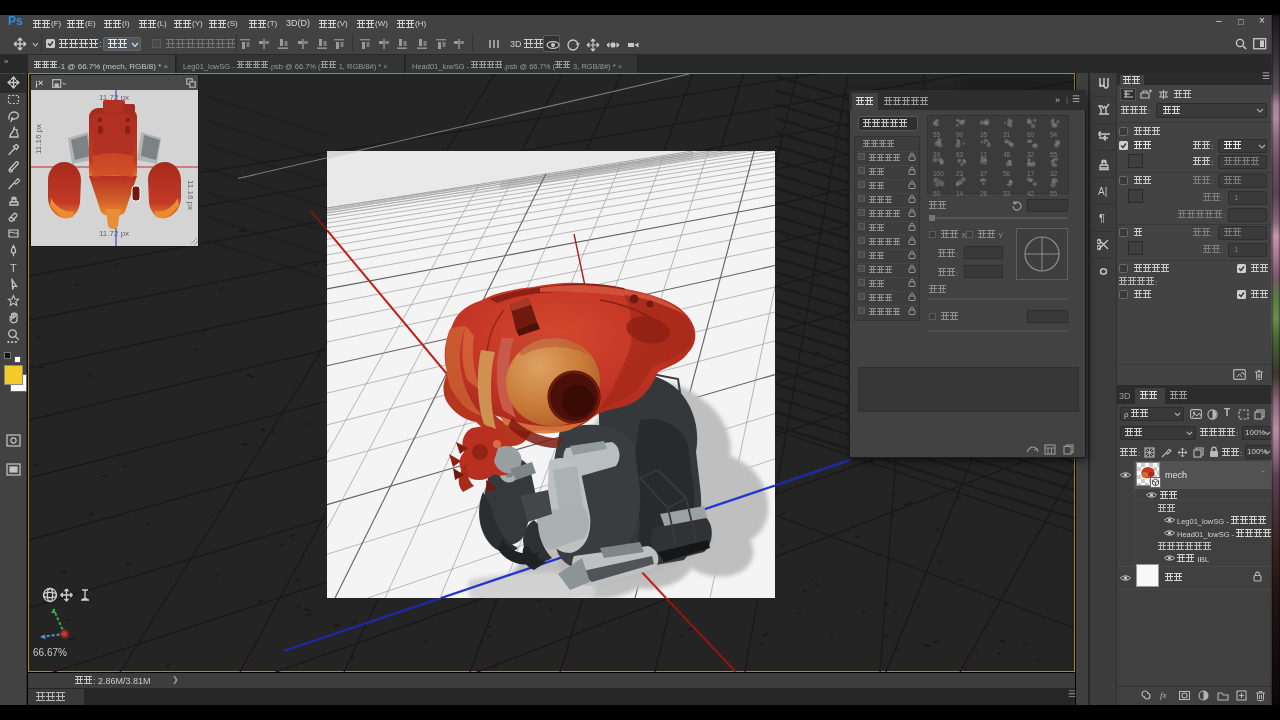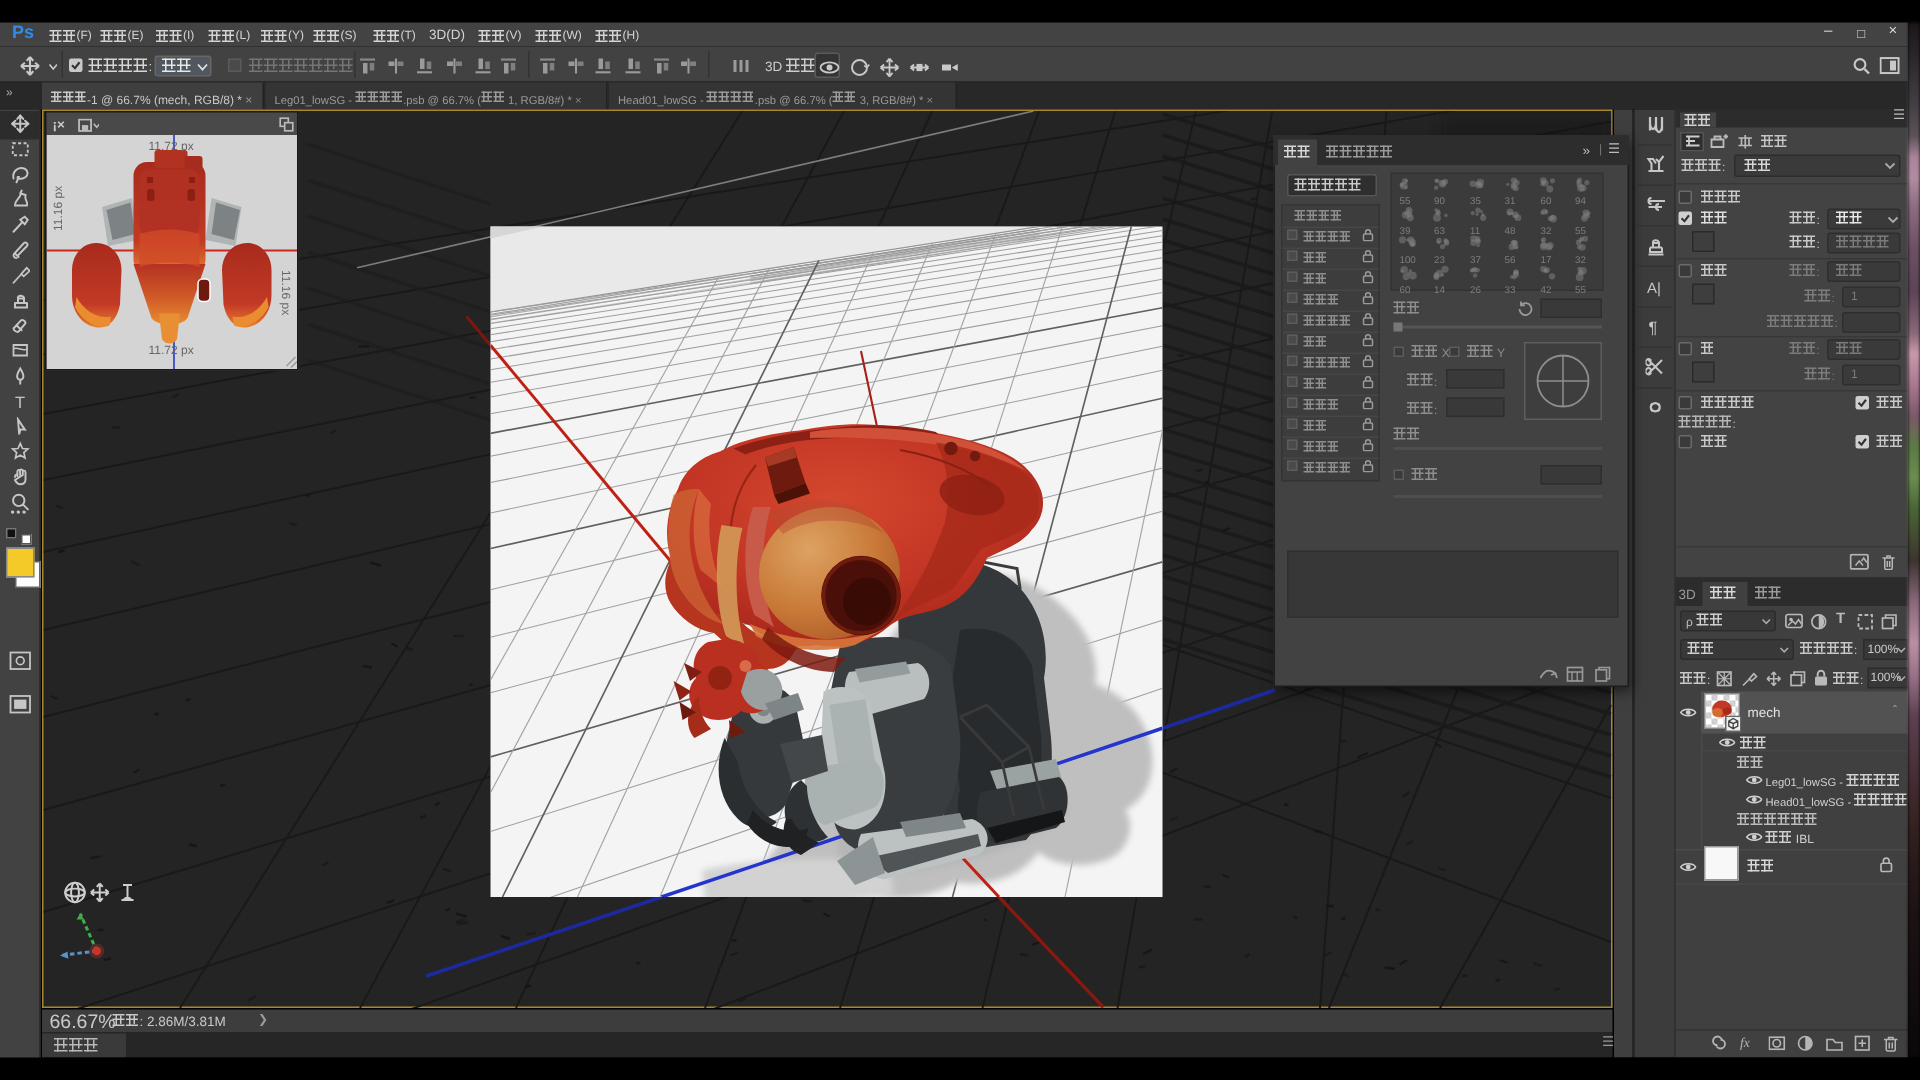--- a/index.html
+++ b/index.html
@@ -606,21 +606,21 @@
       <rect x="101" y="96" width="8" height="15" rx="3" fill="#6f1a0e" stroke="#fff" stroke-width="1"></rect>
       <path d="M20 108 C25 117 34 123 43 121 L42 127 C34 130 24 124 19 115 Z" fill="#ea8c30"></path>
       <path d="M147 108 C142 117 133 123 124 121 L125 127 C133 130 143 124 148 115 Z" fill="#ea8c30"></path>
       <text x="68" y="10" font-size="8" fill="#666" font-family="Liberation Sans">11.72 px</text>
       <text x="68" y="146" font-size="8" fill="#666" font-family="Liberation Sans">11.72 px</text>
       <text x="10" y="60" font-size="8" fill="#666" font-family="Liberation Sans" transform="rotate(-90 12 62)">11.16 px</text>
       <text x="153" y="90" font-size="8" fill="#666" font-family="Liberation Sans" transform="rotate(90 155 92)">11.16 px</text>
       <path d="M160 154 l6 -6 M163 155 l4 -4" stroke="#999" stroke-width="1"></path>
     </svg>
 <div class="abs" style="left:28px;top:673px;width:1047px;height:15px;background:#3d3d3d;"></div>
-<div class="tx" style="left:33px;top:676px;font-size:13px;color:#c9c9c9;">66.67%</div>
+<div class="tx" style="left:33px;top:648px;font-size:10px;color:#c9c9c9;">66.67%</div>
 <div class="tx" style="left:75px;top:676px;font-size:9px;color:#c9c9c9;"><i style="display:inline-block;vertical-align:0px;width:8px;height:8px;margin-right:1px;background:linear-gradient(#c9c9c9 0 0) 0 0/100% 1.2px no-repeat,linear-gradient(#c9c9c9 0 0) 0 45%/100% 1.2px no-repeat,linear-gradient(#c9c9c9 0 0) 0 100%/100% 1.2px no-repeat,linear-gradient(#c9c9c9 0 0) 30% 0/1.2px 100% no-repeat,linear-gradient(#c9c9c9 0 0) 75% 30%/1.2px 70% no-repeat;"></i><i style="display:inline-block;vertical-align:0px;width:8px;height:8px;margin-right:1px;background:linear-gradient(#c9c9c9 0 0) 0 0/100% 1.2px no-repeat,linear-gradient(#c9c9c9 0 0) 0 45%/100% 1.2px no-repeat,linear-gradient(#c9c9c9 0 0) 0 100%/100% 1.2px no-repeat,linear-gradient(#c9c9c9 0 0) 30% 0/1.2px 100% no-repeat,linear-gradient(#c9c9c9 0 0) 75% 30%/1.2px 70% no-repeat;"></i>: 2.86M/3.81M</div>
 <div class="tx" style="left:172px;top:675px;font-size:8px;color:#999;">❯</div>
 <div class="abs" style="left:28px;top:688px;width:1047px;height:17px;background:#262626;"></div>
 <div class="abs" style="left:28px;top:689px;width:56px;height:16px;background:#3a3a3a;"></div>
 <div class="tx" style="left:36px;top:692px;"><i style="display:inline-block;vertical-align:0px;width:9px;height:9px;margin-right:1px;background:linear-gradient(#b9b9b9 0 0) 0 0/100% 1.2px no-repeat,linear-gradient(#b9b9b9 0 0) 0 45%/100% 1.2px no-repeat,linear-gradient(#b9b9b9 0 0) 0 100%/100% 1.2px no-repeat,linear-gradient(#b9b9b9 0 0) 30% 0/1.2px 100% no-repeat,linear-gradient(#b9b9b9 0 0) 75% 30%/1.2px 70% no-repeat;"></i><i style="display:inline-block;vertical-align:0px;width:9px;height:9px;margin-right:1px;background:linear-gradient(#b9b9b9 0 0) 0 0/100% 1.2px no-repeat,linear-gradient(#b9b9b9 0 0) 0 45%/100% 1.2px no-repeat,linear-gradient(#b9b9b9 0 0) 0 100%/100% 1.2px no-repeat,linear-gradient(#b9b9b9 0 0) 30% 0/1.2px 100% no-repeat,linear-gradient(#b9b9b9 0 0) 75% 30%/1.2px 70% no-repeat;"></i><i style="display:inline-block;vertical-align:0px;width:9px;height:9px;margin-right:1px;background:linear-gradient(#b9b9b9 0 0) 0 0/100% 1.2px no-repeat,linear-gradient(#b9b9b9 0 0) 0 45%/100% 1.2px no-repeat,linear-gradient(#b9b9b9 0 0) 0 100%/100% 1.2px no-repeat,linear-gradient(#b9b9b9 0 0) 30% 0/1.2px 100% no-repeat,linear-gradient(#b9b9b9 0 0) 75% 30%/1.2px 70% no-repeat;"></i></div>
 <div class="tx" style="left:1068px;top:689px;font-size:9px;color:#999;">☰</div>
 <div class="abs" style="left:1076px;top:73px;width:12px;height:632px;background:#3f3f3f;"></div>
 <div class="abs" style="left:1088px;top:73px;width:2px;height:632px;background:#262626;"></div>
 <div class="abs" style="left:1090px;top:73px;width:27px;height:632px;background:#3c3c3c;border-right:1px solid #303030;"></div>
 <svg class="abs" style="left:1097px;top:76px;" width="13" height="14" viewBox="0 0 13 14">

